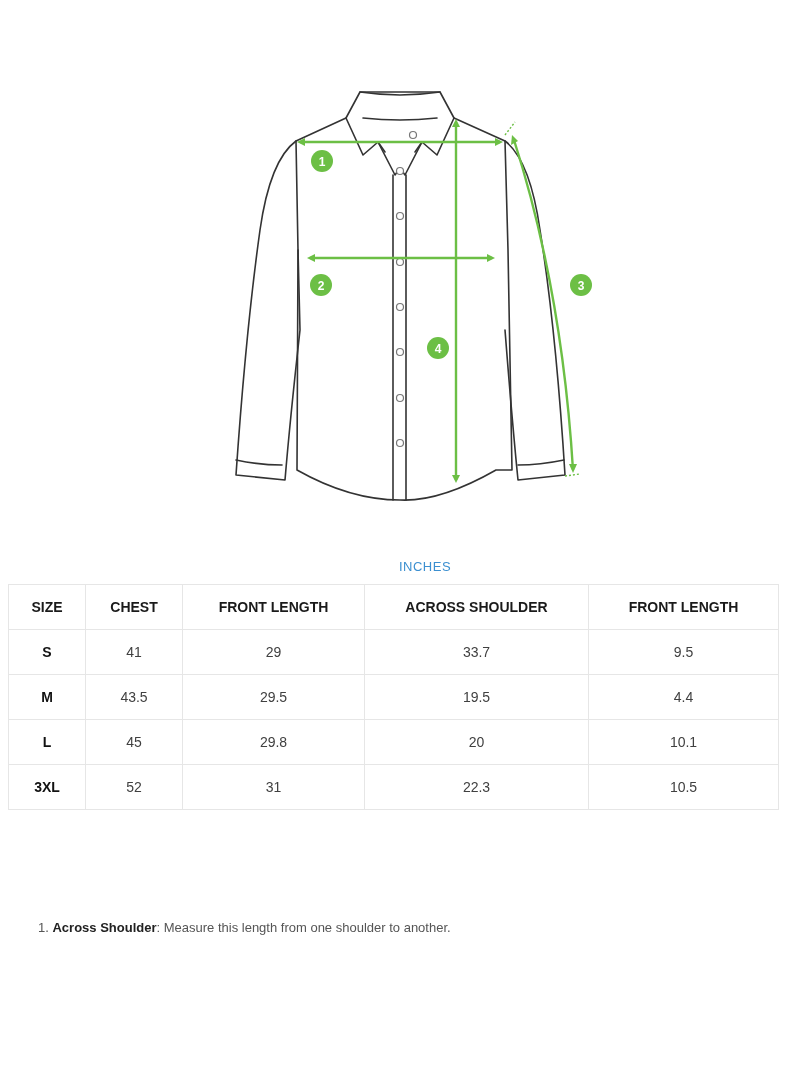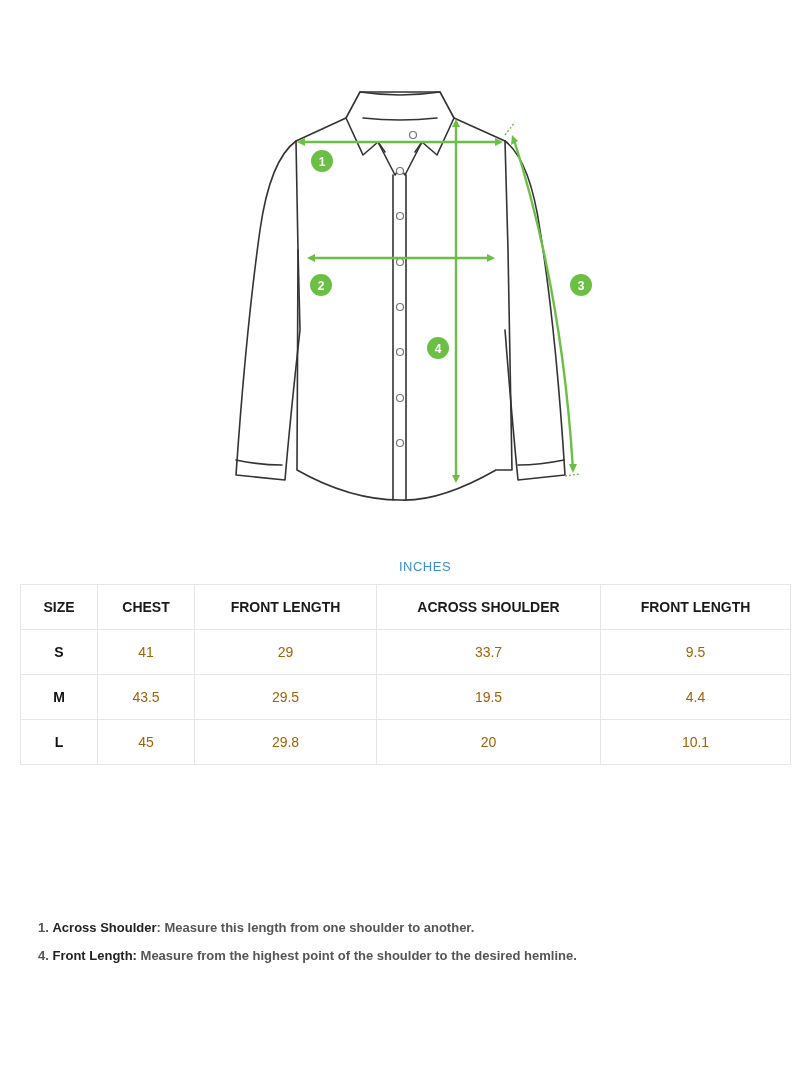--- a/index.html
+++ b/index.html
@@ -1,25 +1,25 @@
 <!DOCTYPE html>
 <html><head>
 <meta charset="utf-8">
 <style>
   html, body { margin:0; padding:0; background:#fff; }
   body { width:792px; height:1085px; position:relative; overflow:hidden; font-family:"Liberation Sans", sans-serif; color:#222; }
   .diagram { position:absolute; left:0; top:0; width:792px; height:540px; }
   .unit-label { position:absolute; top:559px; left:0; width:850px; text-align:center; font-size:13px; letter-spacing:0.5px; color:#3b8fd0; }
-  table.size-table { position:absolute; left:20px; top:584px; width:770px; border-collapse:collapse; table-layout:fixed; }
+  table.size-table { position:absolute; left:8px; top:584px; width:770px; border-collapse:collapse; table-layout:fixed; }
   table.size-table th, table.size-table td { border:1px solid #e6e6e6; height:44px; text-align:center; font-size:14px; padding:0; }
   table.size-table th { font-weight:bold; color:#1a1a1a; font-size:14px; }
-  table.size-table td { color:#a16207; }
+  table.size-table td { color:#404040; }
   table.size-table td.size-cell { font-weight:bold; color:#111; }
   .notes { position:absolute; left:38px; top:918px; font-size:13px; color:#555; }
-  .note { height:28px; line-height:20px;font-weight:bold; }
+  .note { height:28px; line-height:20px; }
   .note b { color:#222; }
   .badge-text { font-family:"Liberation Sans", sans-serif; font-weight:bold; font-size:12px; fill:#fff; }
 </style>
 </head>
 <body>
 
 <div class="diagram">
   <svg width="792" height="540" viewBox="0 0 792 540" xmlns="http://www.w3.org/2000/svg">
     <g fill="none" stroke="#333" stroke-width="1.6" stroke-linejoin="round" stroke-linecap="round">
 
@@ -123,25 +123,28 @@
       <td>19.5</td>
       <td>4.4</td>
     </tr>
     <tr>
       <td class="size-cell">L</td>
       <td>45</td>
       <td>29.8</td>
       <td>20</td>
       <td>10.1</td>
     </tr>
+    <tr>
+      <td class="size-cell">3XL</td>
+      <td>52</td>
+      <td>31</td>
+      <td>22.3</td>
+      <td>10.5</td>
+    </tr>
   </tbody>
 </table>
 
 <div class="notes">
   <div class="note">
     <span>1.</span>
     <b>Across Shoulder</b><span>:</span><span> Measure this length from one shoulder to another.</span>
   </div>
-  <div class="note">
-    <span>4.</span>
-    <b>Front Length:</b><span></span><span> Measure from the highest point of the shoulder to the desired hemline.</span>
-  </div>
 </div>
 
 </body></html>

